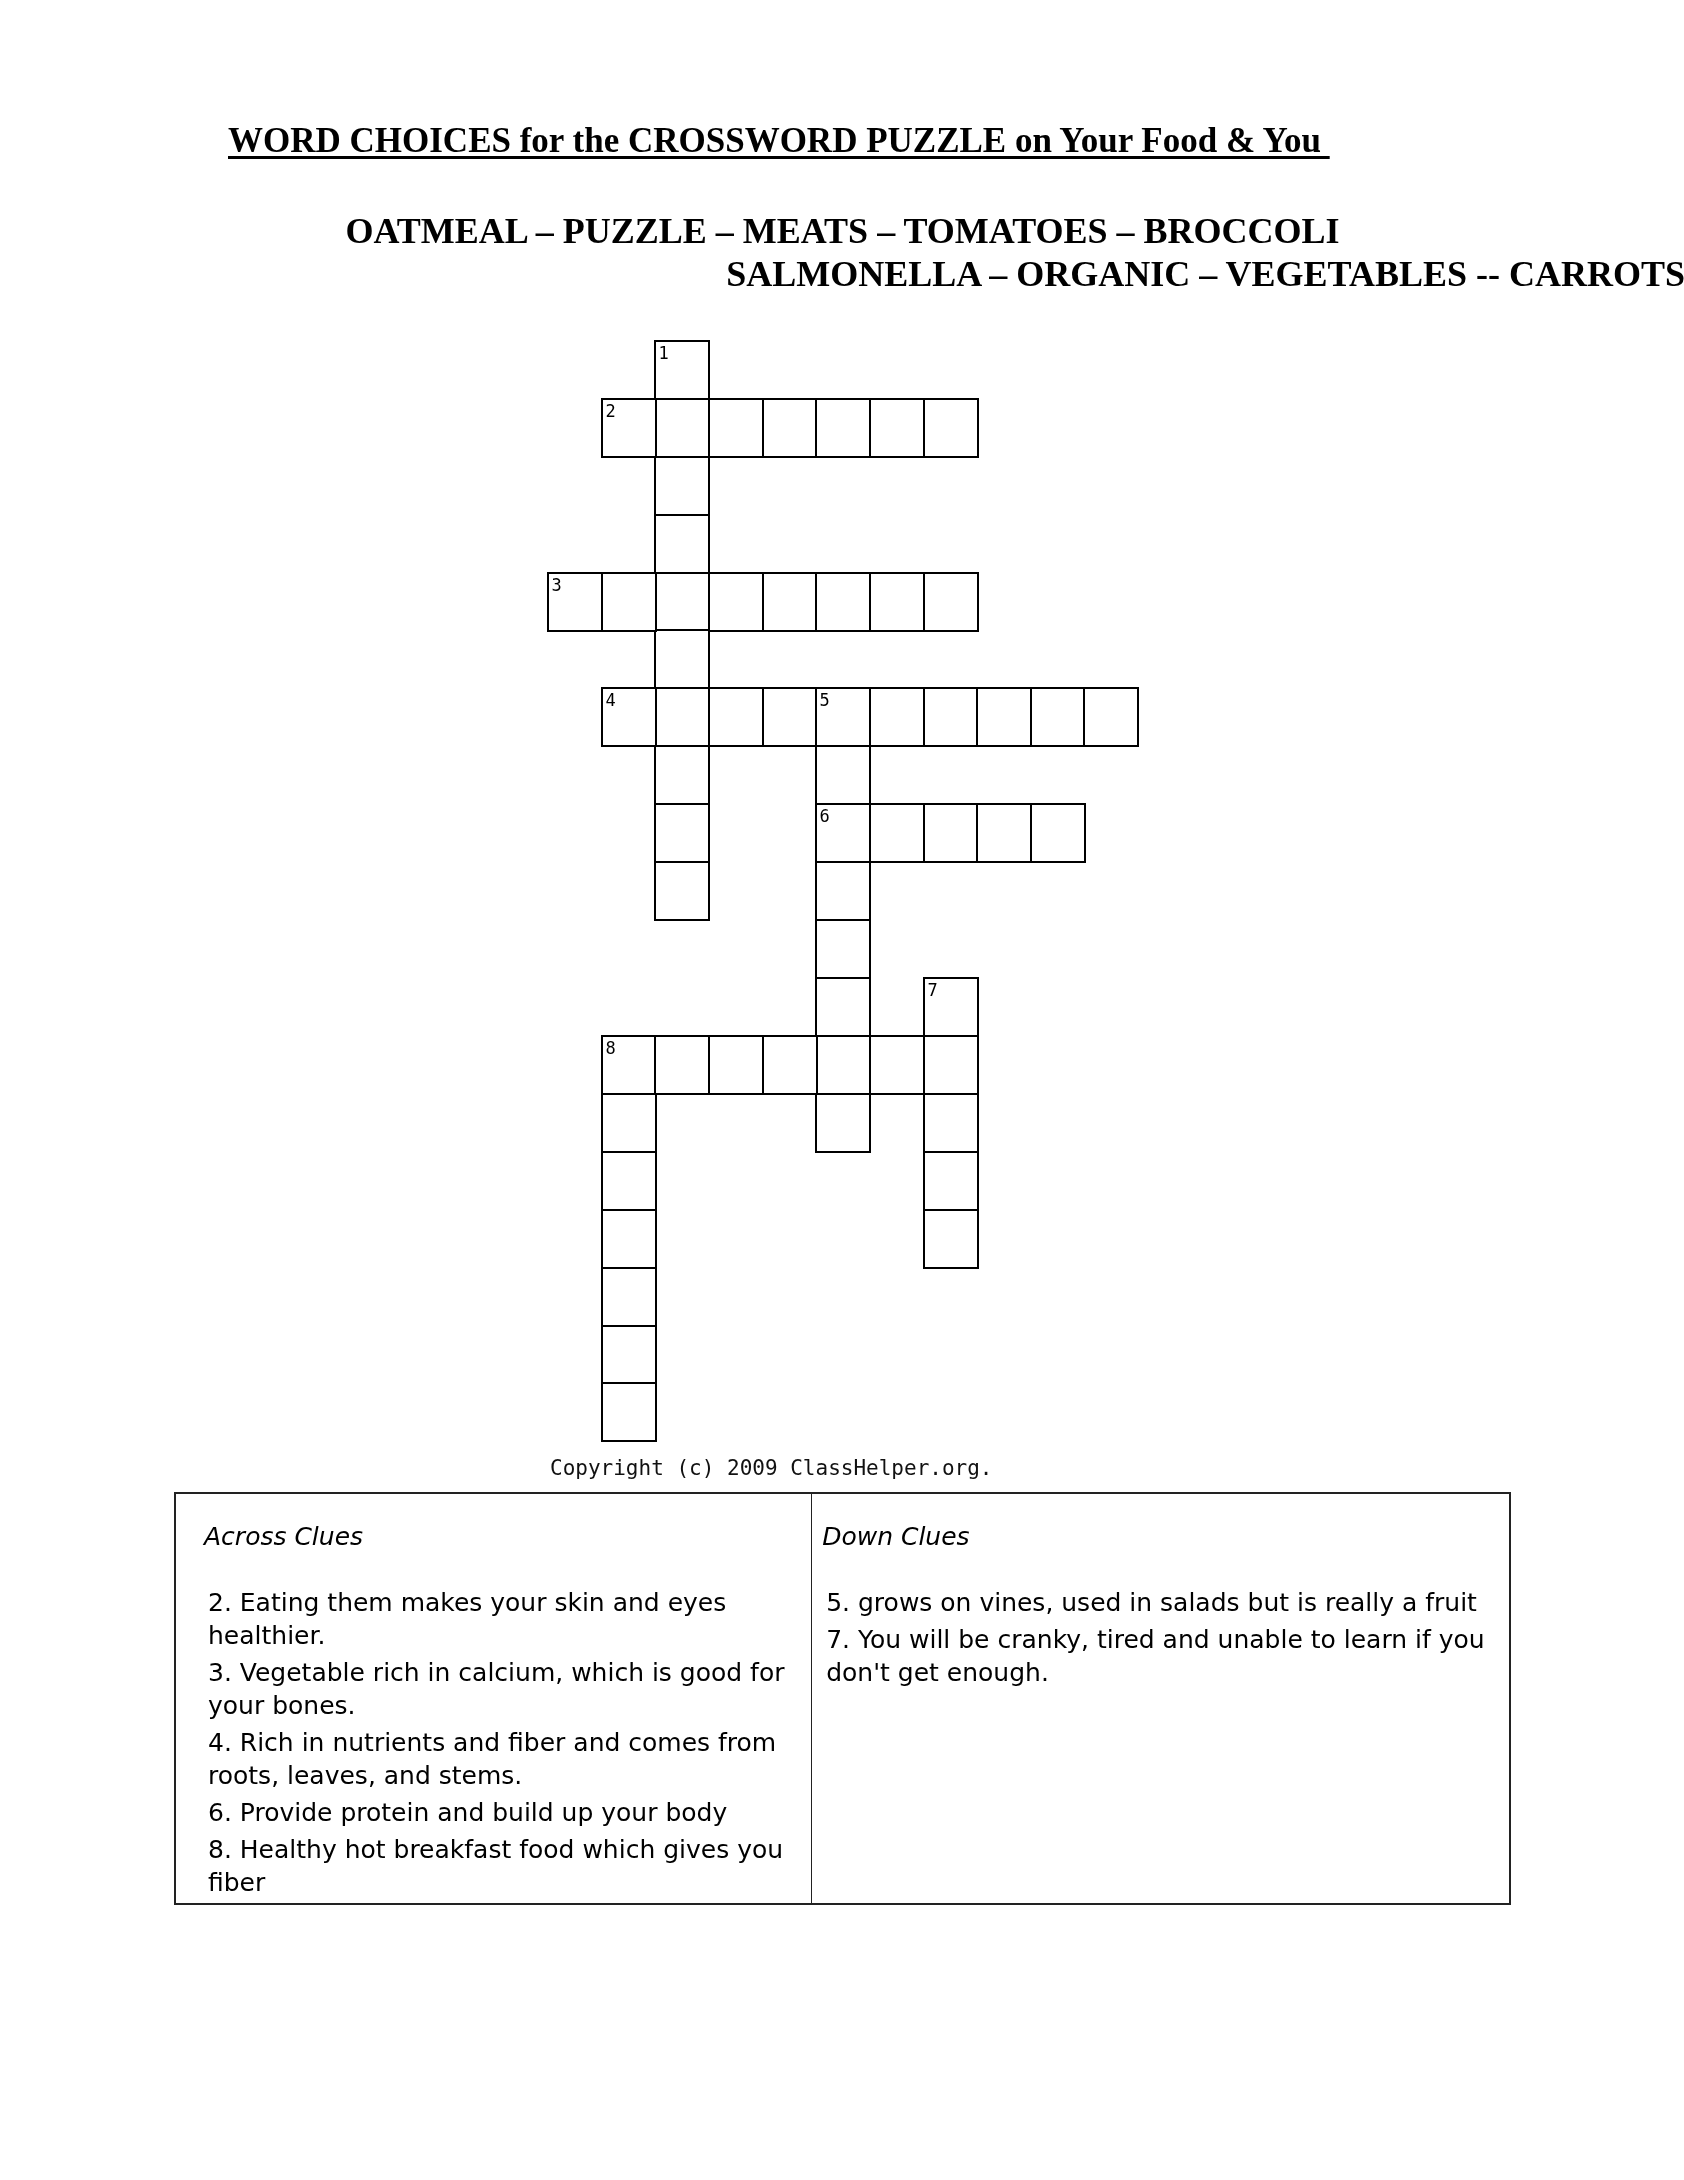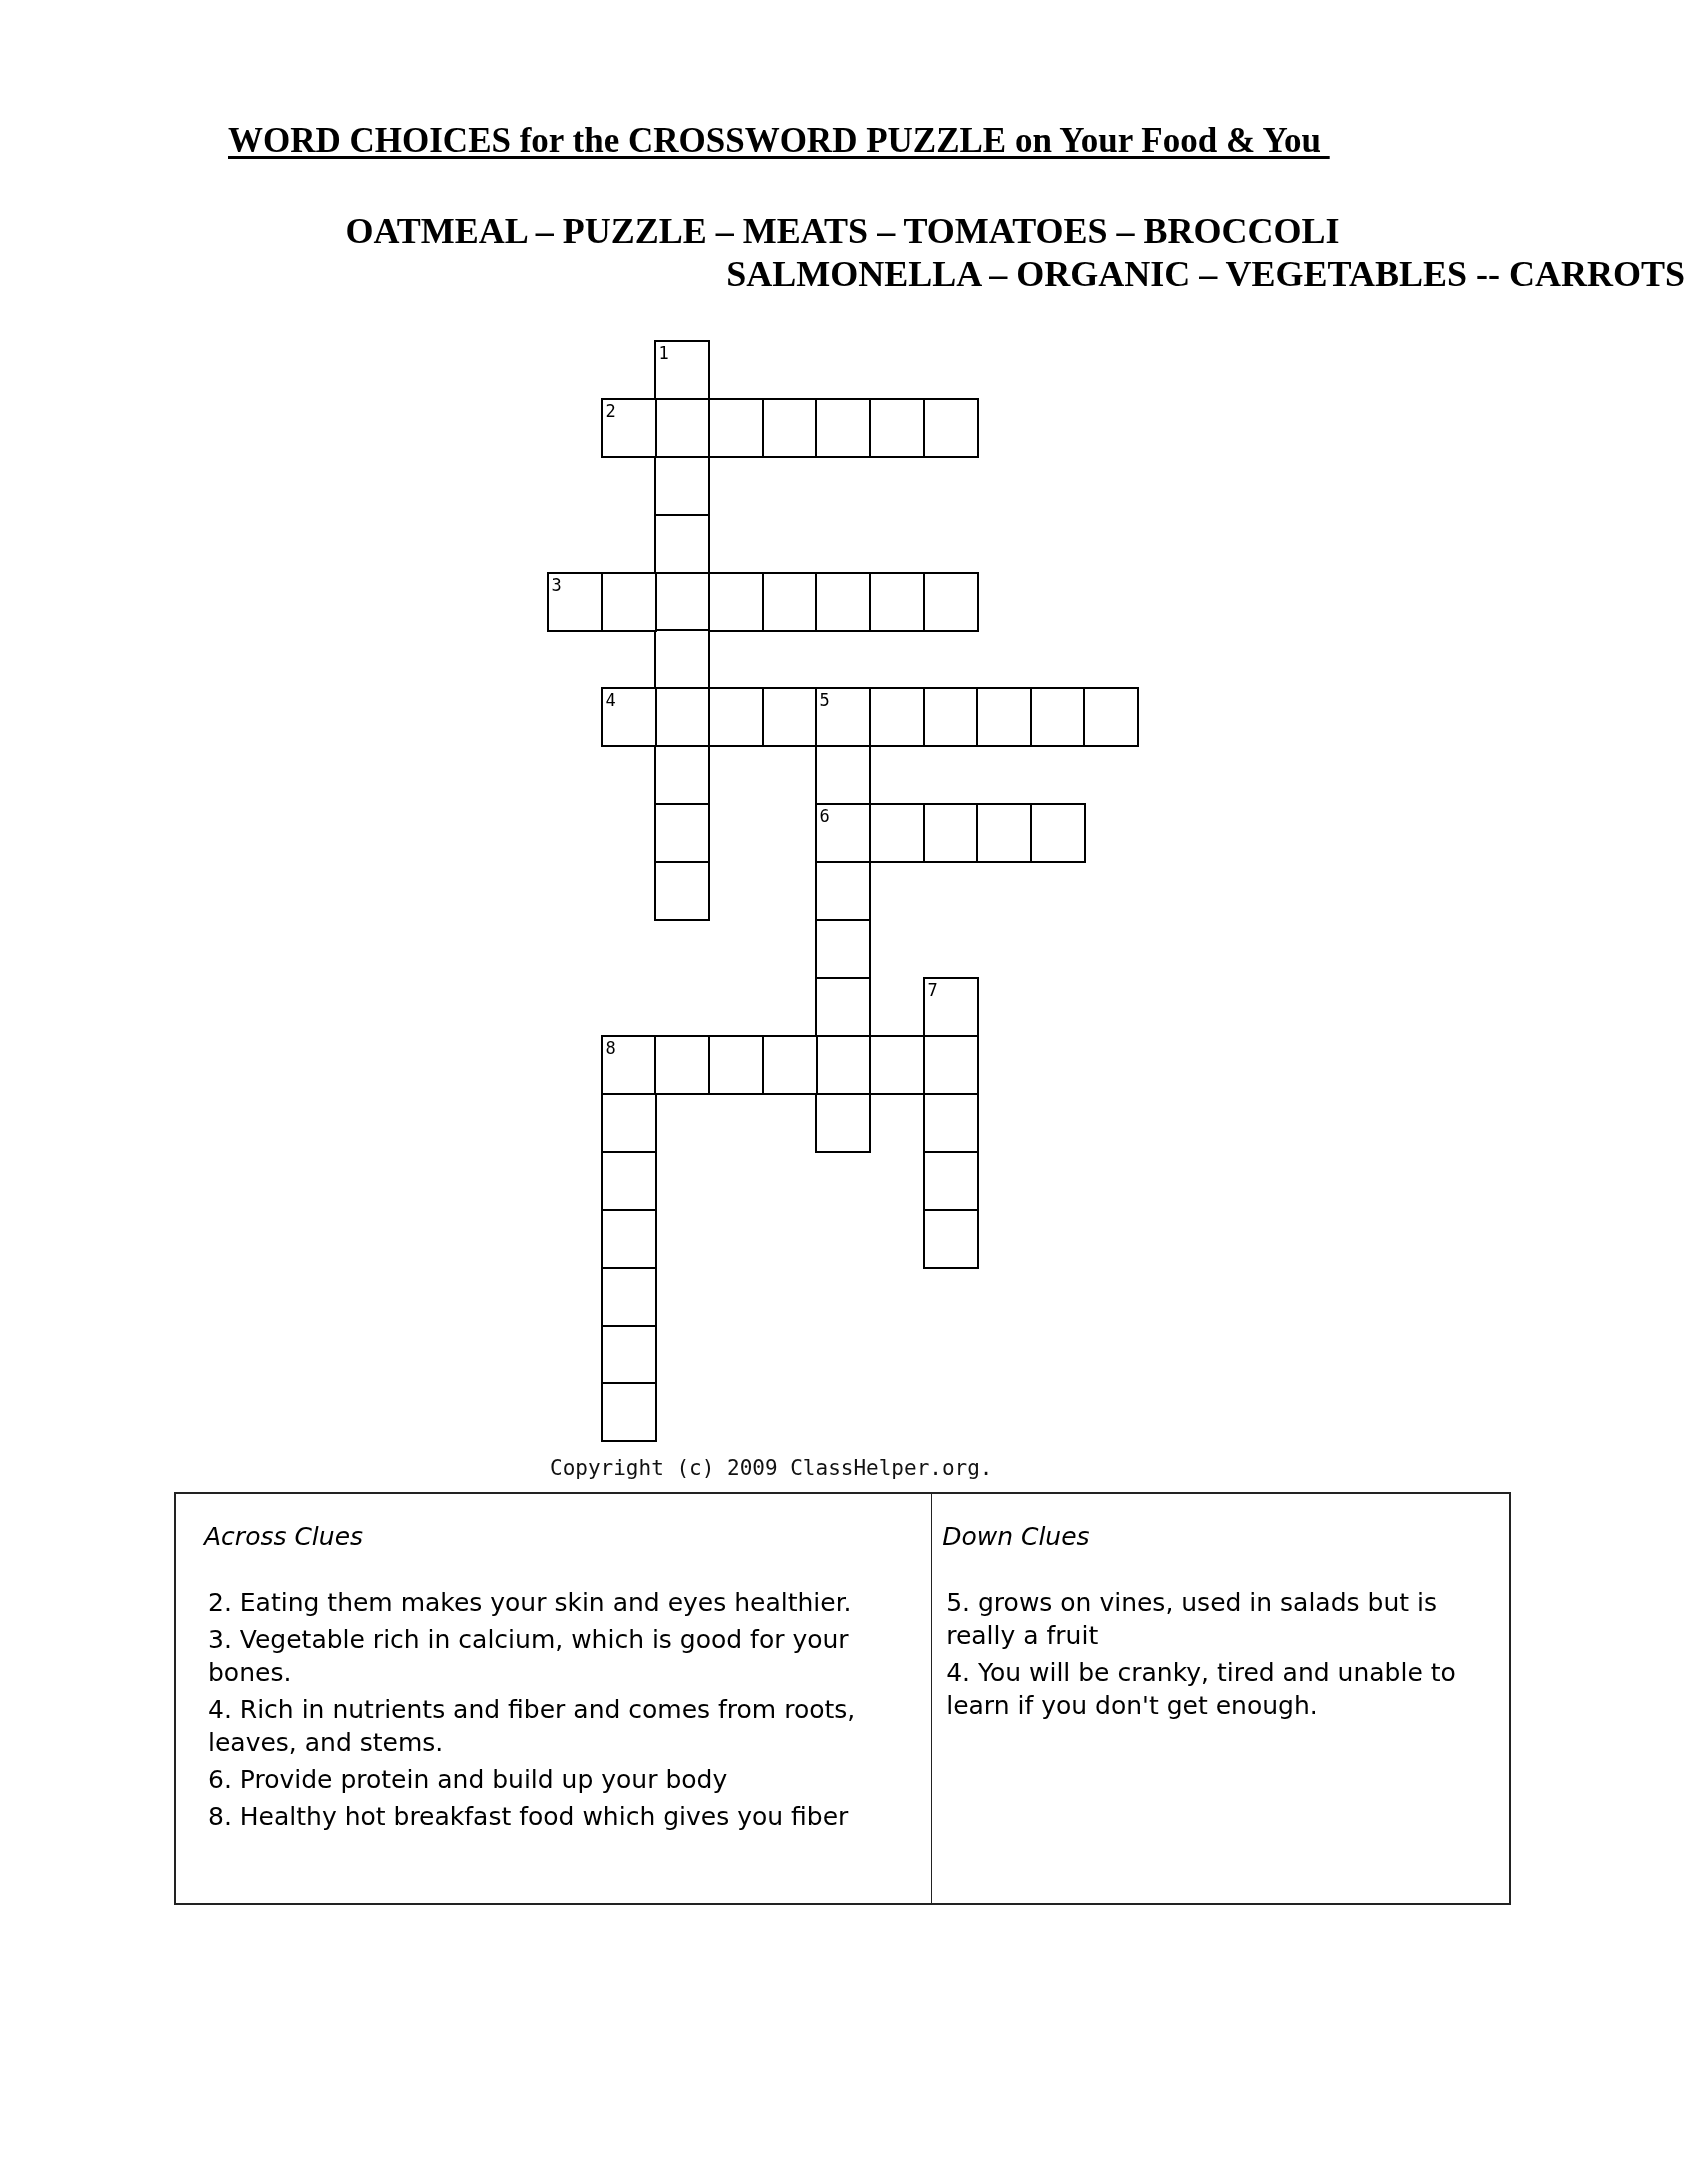--- a/index.html
+++ b/index.html
@@ -33,21 +33,21 @@
     color: #111; white-space: pre;
   }
   .clues-box {
     position: absolute; left: 174px; top: 1492px; width: 1337px; height: 413px;
     box-sizing: border-box; border: 2.6px solid #222; display: flex;
   }
   .clue-col {
     box-sizing: border-box; height: 100%; padding: 25.6px 0 0 20.4px;
     font-family: "DejaVu Sans", "Liberation Sans", sans-serif; font-size: 25px; line-height: 33px;
   }
-  .clue-col.across { width: 756px; border-right: 1.7px solid #222; padding-left: 28px; }
+  .clue-col.across { width: 636px; border-right: 1.7px solid #222; padding-left: 28px; }
   .clue-col.down { flex: 1; padding-left: 10.2px; }
   .clue-heading { font-style: italic; margin-bottom: 33px; }
   .clue-item { margin: 4px; padding-right: 17px; }
 </style>
 </head>
 <body>
 
 <div class="title">WORD CHOICES for the CROSSWORD PUZZLE on Your Food &amp; You </div>
 
 <div class="word-line l1">OATMEAL – PUZZLE – MEATS – TOMATOES – BROCCOLI</div>
@@ -138,16 +138,16 @@
     <div class="clue-heading">Across Clues</div>
     <div class="clue-item">2. Eating them makes your skin and eyes healthier.</div>
     <div class="clue-item">3. Vegetable rich in calcium, which is good for your bones.</div>
     <div class="clue-item">4. Rich in nutrients and fiber and comes from roots, leaves, and stems.</div>
     <div class="clue-item">6. Provide protein and build up your body</div>
     <div class="clue-item">8. Healthy hot breakfast food which gives you fiber</div>
   </div>
   <div class="clue-col down">
     <div class="clue-heading">Down Clues</div>
     <div class="clue-item">5. grows on vines, used in salads but is really a fruit</div>
-    <div class="clue-item">4. You will be cranky, tired and unable to learn if you don't get enough.</div>
+    <div class="clue-item">7. You will be cranky, tired and unable to learn if you don't get enough.</div>
   </div>
 </div>
 
 
 </body></html>

